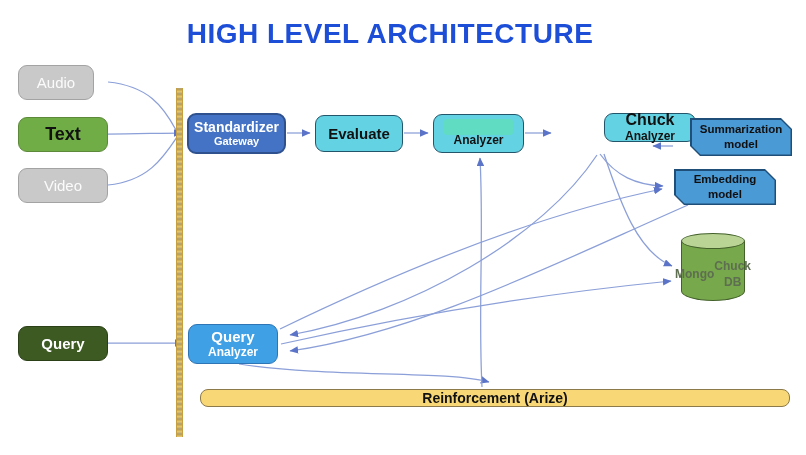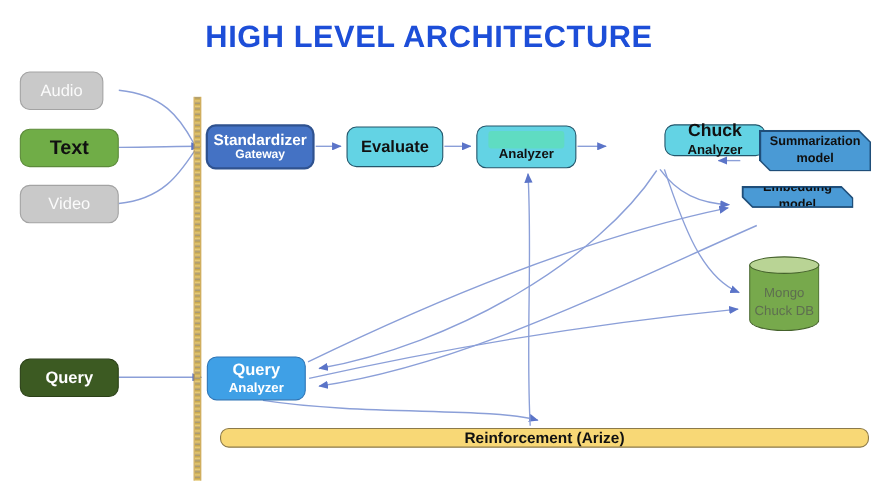--- a/index.html
+++ b/index.html
@@ -44,28 +44,28 @@
   .n-chuck .main{font-size:16px;font-weight:600;}
   .n-chuck .sub {font-size:12px;font-weight:600;}
   
   .snip{position:absolute;box-sizing:border-box;background:#1f4e79;
     clip-path:polygon(0 0,calc(100% - 11px) 0,100% 11px,100% 100%,10px 100%,0 calc(100% - 10px));}
   .snip .inner{position:absolute;inset:1.5px;background:#4a9ad5;display:flex;flex-direction:column;
     align-items:center;justify-content:center;text-align:center;color:#0f0f0f;
     font-size:11.5px;font-weight:700;line-height:1.3;
     clip-path:polygon(0 0,calc(100% - 10px) 0,100% 10px,100% 100%,9px 100%,0 calc(100% - 9px));}
   .n-summarization{left:674px;top:118px;width:102px;height:38px;margin-left:16px;}
-  .n-embedding   {left:674px;top:169px;width:102px;height:20px;padding-left:30px;}
+  .n-embedding   {left:674px;top:169px;width:102px;height:36px;padding-left:30px;}
   
   #mongo{position:absolute;left:681px;top:233px;width:64px;height:68px;}
   #mongo .body{position:absolute;left:0;right:0;top:8px;bottom:0;background:#77a94c;
     border:1.5px solid #44612b;border-top:none;box-sizing:border-box;
     border-radius:0 0 32px 32px / 0 0 10px 10px;
-    display:flex;flex-direction:column;align-items:center;justify-content:center;
-    color:#5e6e50;font-size:12px;font-weight:400;line-height:1.3;padding-top:8px;}
+    display:flex;flex-direction:row;align-items:center;justify-content:center;
+    color:#5e6e50;font-size:12px;font-weight:700;line-height:1.3;padding-top:8px;text-align:center;}
   #mongo .top{position:absolute;left:0;right:0;top:0;height:16px;background:#b9d495;
     border:1.5px solid #44612b;box-sizing:border-box;border-radius:50%;}
   .n-query-analyzer{left:188px;top:324px;width:90px;height:40px;background:#3fa0e6;
     border:1.5px solid #2e75b6;color:#fff;}
   .n-query-analyzer .main{font-size:15px;font-weight:600;}
   .n-query-analyzer .sub {font-size:12px;font-weight:600;}
   .n-reinforcement{left:200px;top:389px;width:590px;height:18px;background:#f8d876;
     border:1.5px solid #8c7a4a;border-radius:8px;color:#111;font-size:14px;font-weight:600;}
   #edge-layer{position:absolute;left:0;top:0;pointer-events:none;}
 </style>

